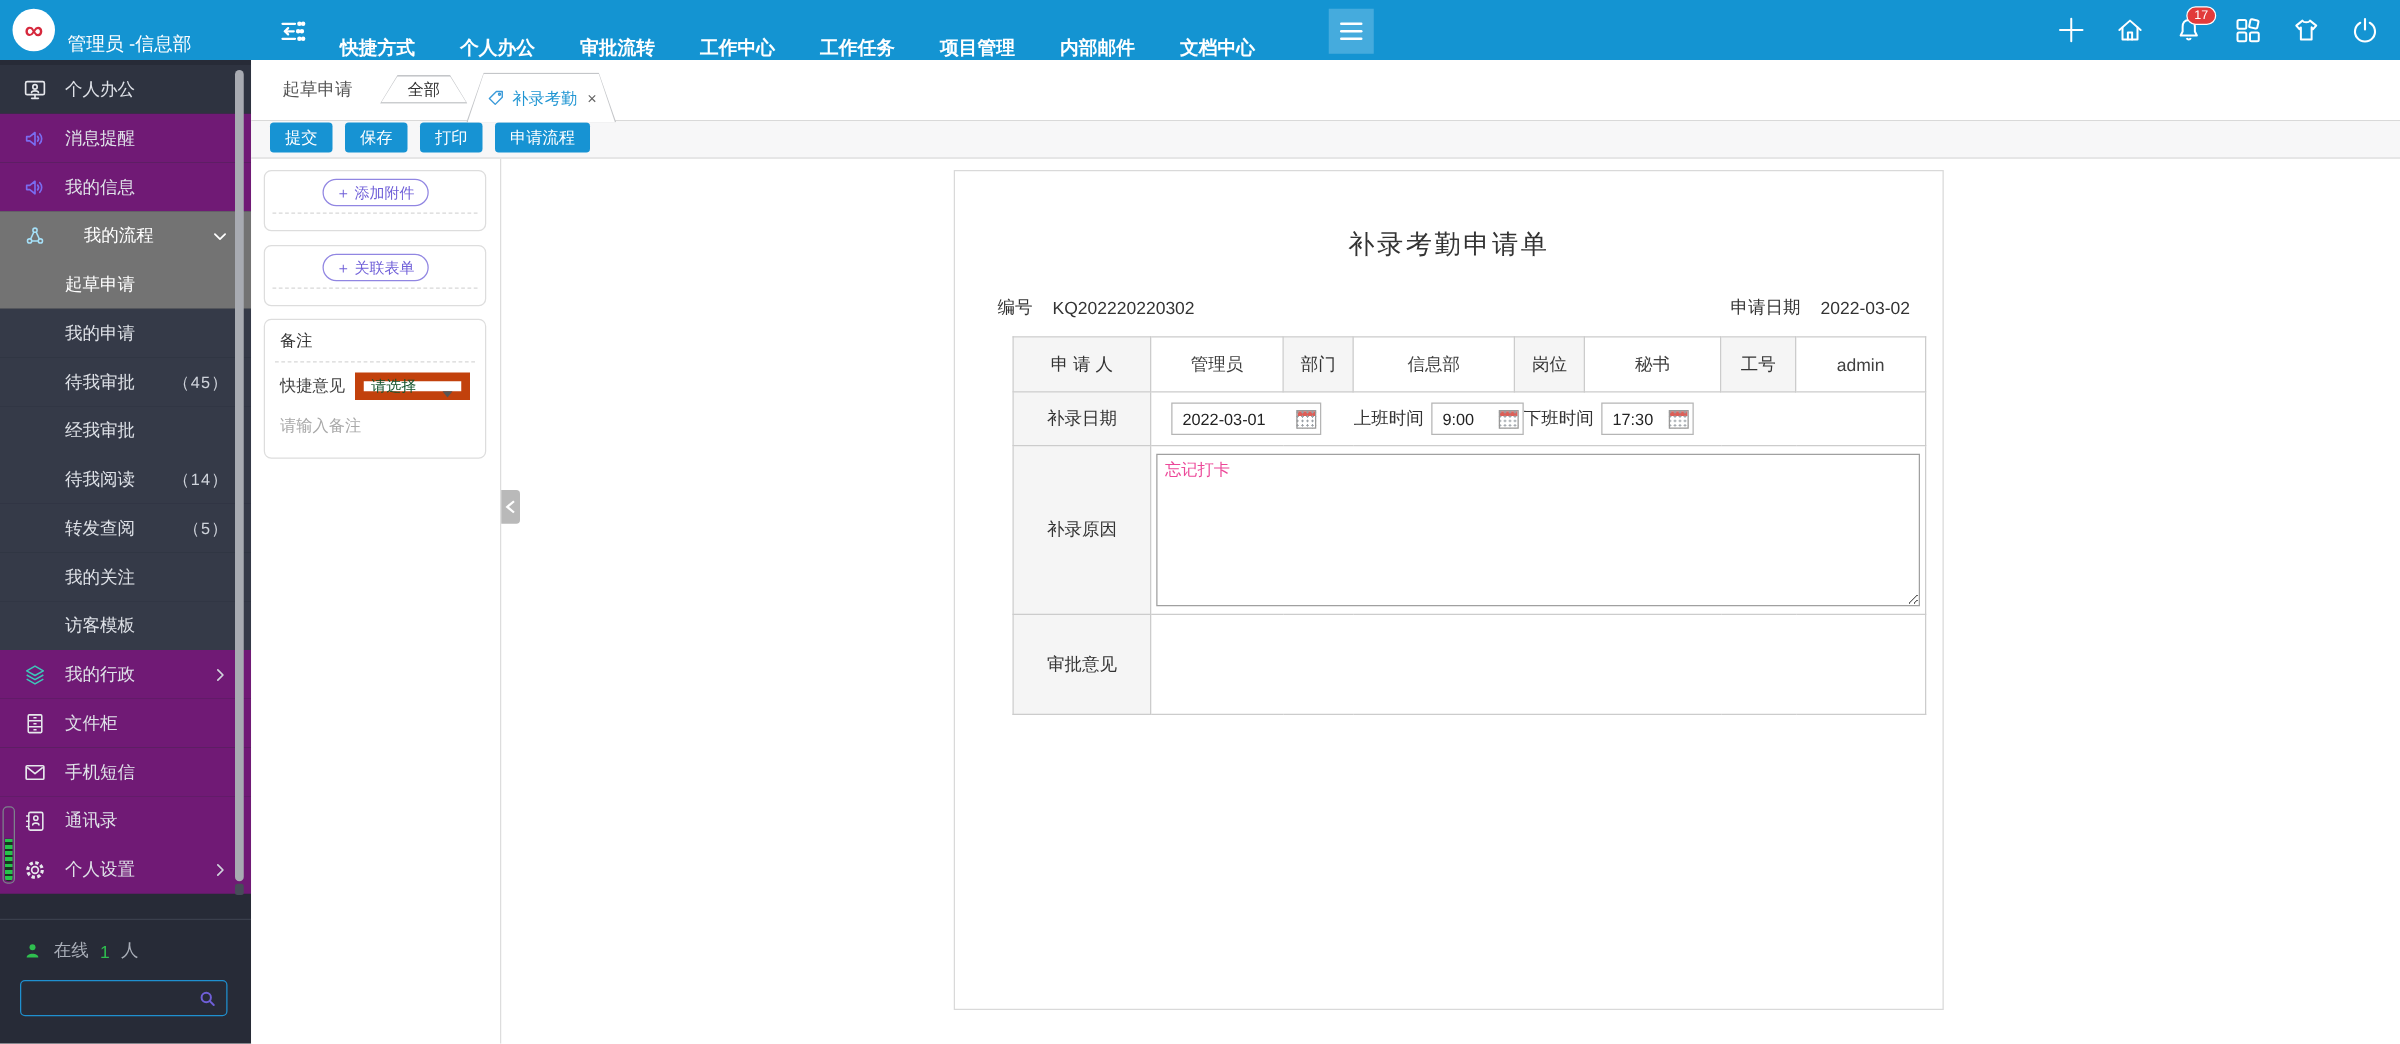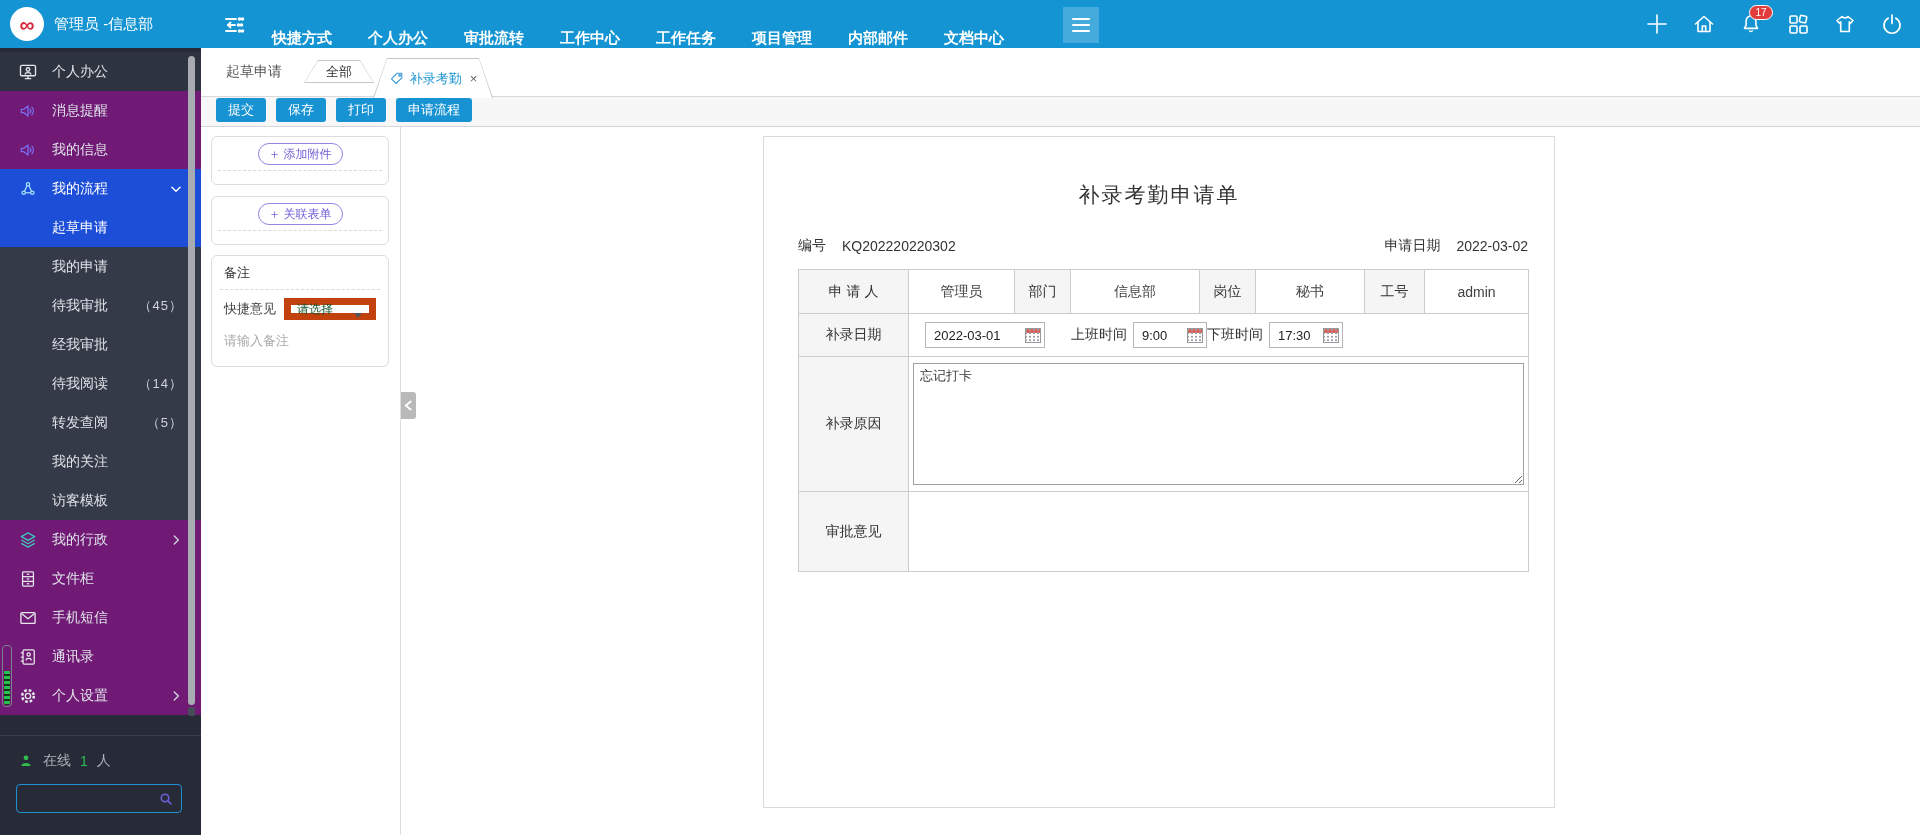--- a/index.html
+++ b/index.html
@@ -6,21 +6,21 @@
   *{box-sizing:border-box;}
   .stage{position:relative;width:1920px;height:835px;overflow:hidden;
          font-family:"Liberation Sans","DejaVu Sans",sans-serif;color:#333;}
   svg{display:block;}
 
   
   .topbar{position:absolute;left:0;top:0;width:1920px;height:48px;background:#1494d2;}
   .logo{position:absolute;left:10px;top:7px;width:34px;height:34px;border-radius:50%;
         background:#fff;display:flex;align-items:center;justify-content:center;
         color:#d6283c;font-size:21px;font-weight:bold;line-height:1;}
-  .tb-user{position:absolute;left:54px;top:0;height:48px;display:flex;align-items:center;
+  .tb-user{position:absolute;left:54px;top:11px;height:48px;display:flex;align-items:center;
            color:#fff;font-size:15px;}
   .tb-collapse{position:absolute;left:222px;top:13px;width:24px;height:22px;color:#fff;}
   .tb-menu{position:absolute;left:272px;top:0;height:48px;display:flex;align-items:flex-end;gap:36px;}
   .tm{color:#fff;font-size:15px;font-weight:600;cursor:pointer;white-space:nowrap;}
   .tb-burger{position:absolute;left:1063px;top:7px;width:36px;height:36px;background:#45abdd;
              display:flex;align-items:center;justify-content:center;}
   .burger-lines{width:18px;}
   .burger-lines div{height:2px;background:#fff;margin:4px 0;border-radius:1px;}
   .tb-icons{position:absolute;right:16px;top:0;height:48px;display:flex;align-items:center;gap:23px;}
   .tbi{width:24px;height:24px;color:#fff;position:relative;cursor:pointer;}
@@ -28,21 +28,21 @@
          background:#e23b3b;border:1px solid #fff;border-radius:9px;color:#fff;font-size:10px;
          display:flex;align-items:center;justify-content:center;line-height:1;}
 
   
   .sidebar{position:absolute;left:0;top:48px;width:201px;height:787px;background:#272b37;}
   .smenu{position:absolute;left:0;top:4px;width:201px;}
   .srow{height:39px;display:flex;align-items:center;padding:0 18px 0 18px;color:#dfe2e8;
         font-size:14px;cursor:pointer;background:#701a75;}
   .srow.sect{background:#2e3340;}
   .srow.sub{background:#353a48;padding-left:52px;}
-  .srow.act{background:#1d4ed8;color:#fff;}
+  .srow.act{background:#737373;color:#fff;gap:15px;}
   .sic{width:20px;height:20px;margin-right:14px;color:#e6e8ec;flex:0 0 auto;}
   .sic.purple{color:#7a6cf0;}
   .sic.teal{color:#3ec6b8;}
   .srow.act .sic{color:#a5e0f8;}
   .slb{white-space:nowrap;}
   .scount{margin-left:auto;color:#cfd3db;font-size:13px;letter-spacing:1px;}
   .schev{margin-left:auto;width:14px;height:14px;color:#cfd3db;}
   .srow.act .schev{color:#fff;}
   .sscroll{position:absolute;left:188px;top:8px;width:7px;height:649px;background:#a8abb2;border-radius:4px;}
   .sscroll-nub{position:absolute;left:188px;top:659px;width:7px;height:9px;background:#474c59;border-radius:2px;}
@@ -105,21 +105,21 @@
             border-right:4px solid transparent;border-top:5px solid #555;}
   .remark-ph{margin-top:12px;font-size:13px;color:#a9a9a9;cursor:text;}
 
   
   .fpanel{position:absolute;left:562px;top:9px;width:792px;height:672px;background:#fff;
           border:1px solid #d9d9d9;}
   .ftitle{margin-top:44px;text-align:center;font-size:21px;color:#333;letter-spacing:2px;}
   .fmeta{position:absolute;left:34px;top:100px;width:730px;display:flex;justify-content:space-between;
          font-size:14px;color:#333;}
   .fmeta .grp{display:flex;gap:16px;align-items:center;}
-  .ftable{position:absolute;left:34px;top:132px;width:730px;border-collapse:collapse;table-layout:fixed;}
+  .ftable{position:absolute;left:46px;top:132px;width:730px;border-collapse:collapse;table-layout:fixed;}
   .ftable th,.ftable td{border:1px solid #ccc;font-weight:normal;font-size:14px;padding:0;}
   .ftable th{background:#f5f5f5;color:#333;text-align:center;}
   .ftable td.val{color:#404040;text-align:center;}
   .r1{height:44px;}
   .r2{height:43px;}
   .r3{height:135px;}
   .r4{height:80px;}
   .inline-cell{display:flex;align-items:center;}
   .ibox{height:26px;border:1px solid #b5b5b5;background:#fff;display:flex;align-items:center;
         padding:0 3px 0 6px;}
@@ -127,21 +127,21 @@
   .ibox.date{width:120px;margin-left:16px;}
   .ibox.date input{width:85px;}
   .ibox.time{width:74px;margin-left:6px;}
   .ibox.time input{width:40px;}
   .ilabel{font-size:14px;color:#333;white-space:nowrap;}
   .ml26{margin-left:26px;} .ml64{}
   .cal{width:16px;height:15px;border:1px solid #999;background-color:#fff;margin-left:auto;cursor:pointer;
        background-image:radial-gradient(#9aa0a6 0.8px,transparent 1.1px),linear-gradient(#dd5f58 0 4px,transparent 4px);
        background-size:4px 3.5px,100% 100%;background-position:2px 6px,0 0;background-repeat:repeat,no-repeat;}
   .reason-ta{display:block;width:calc(100% - 8px);height:122px;margin:4px;border:1px solid #a0a0a0;
-             padding:3px 6px;font-size:13px;color:#404040;font-family:inherit;resize:both;outline:none;}
+             padding:3px 6px;font-size:13px;color:#ec4899;font-family:inherit;resize:both;outline:none;}
 </style>
 </head>
 <body>
 
 <div class="stage">
 
   <div class="topbar">
     <div class="logo">
       <span>∞</span>
     </div>

